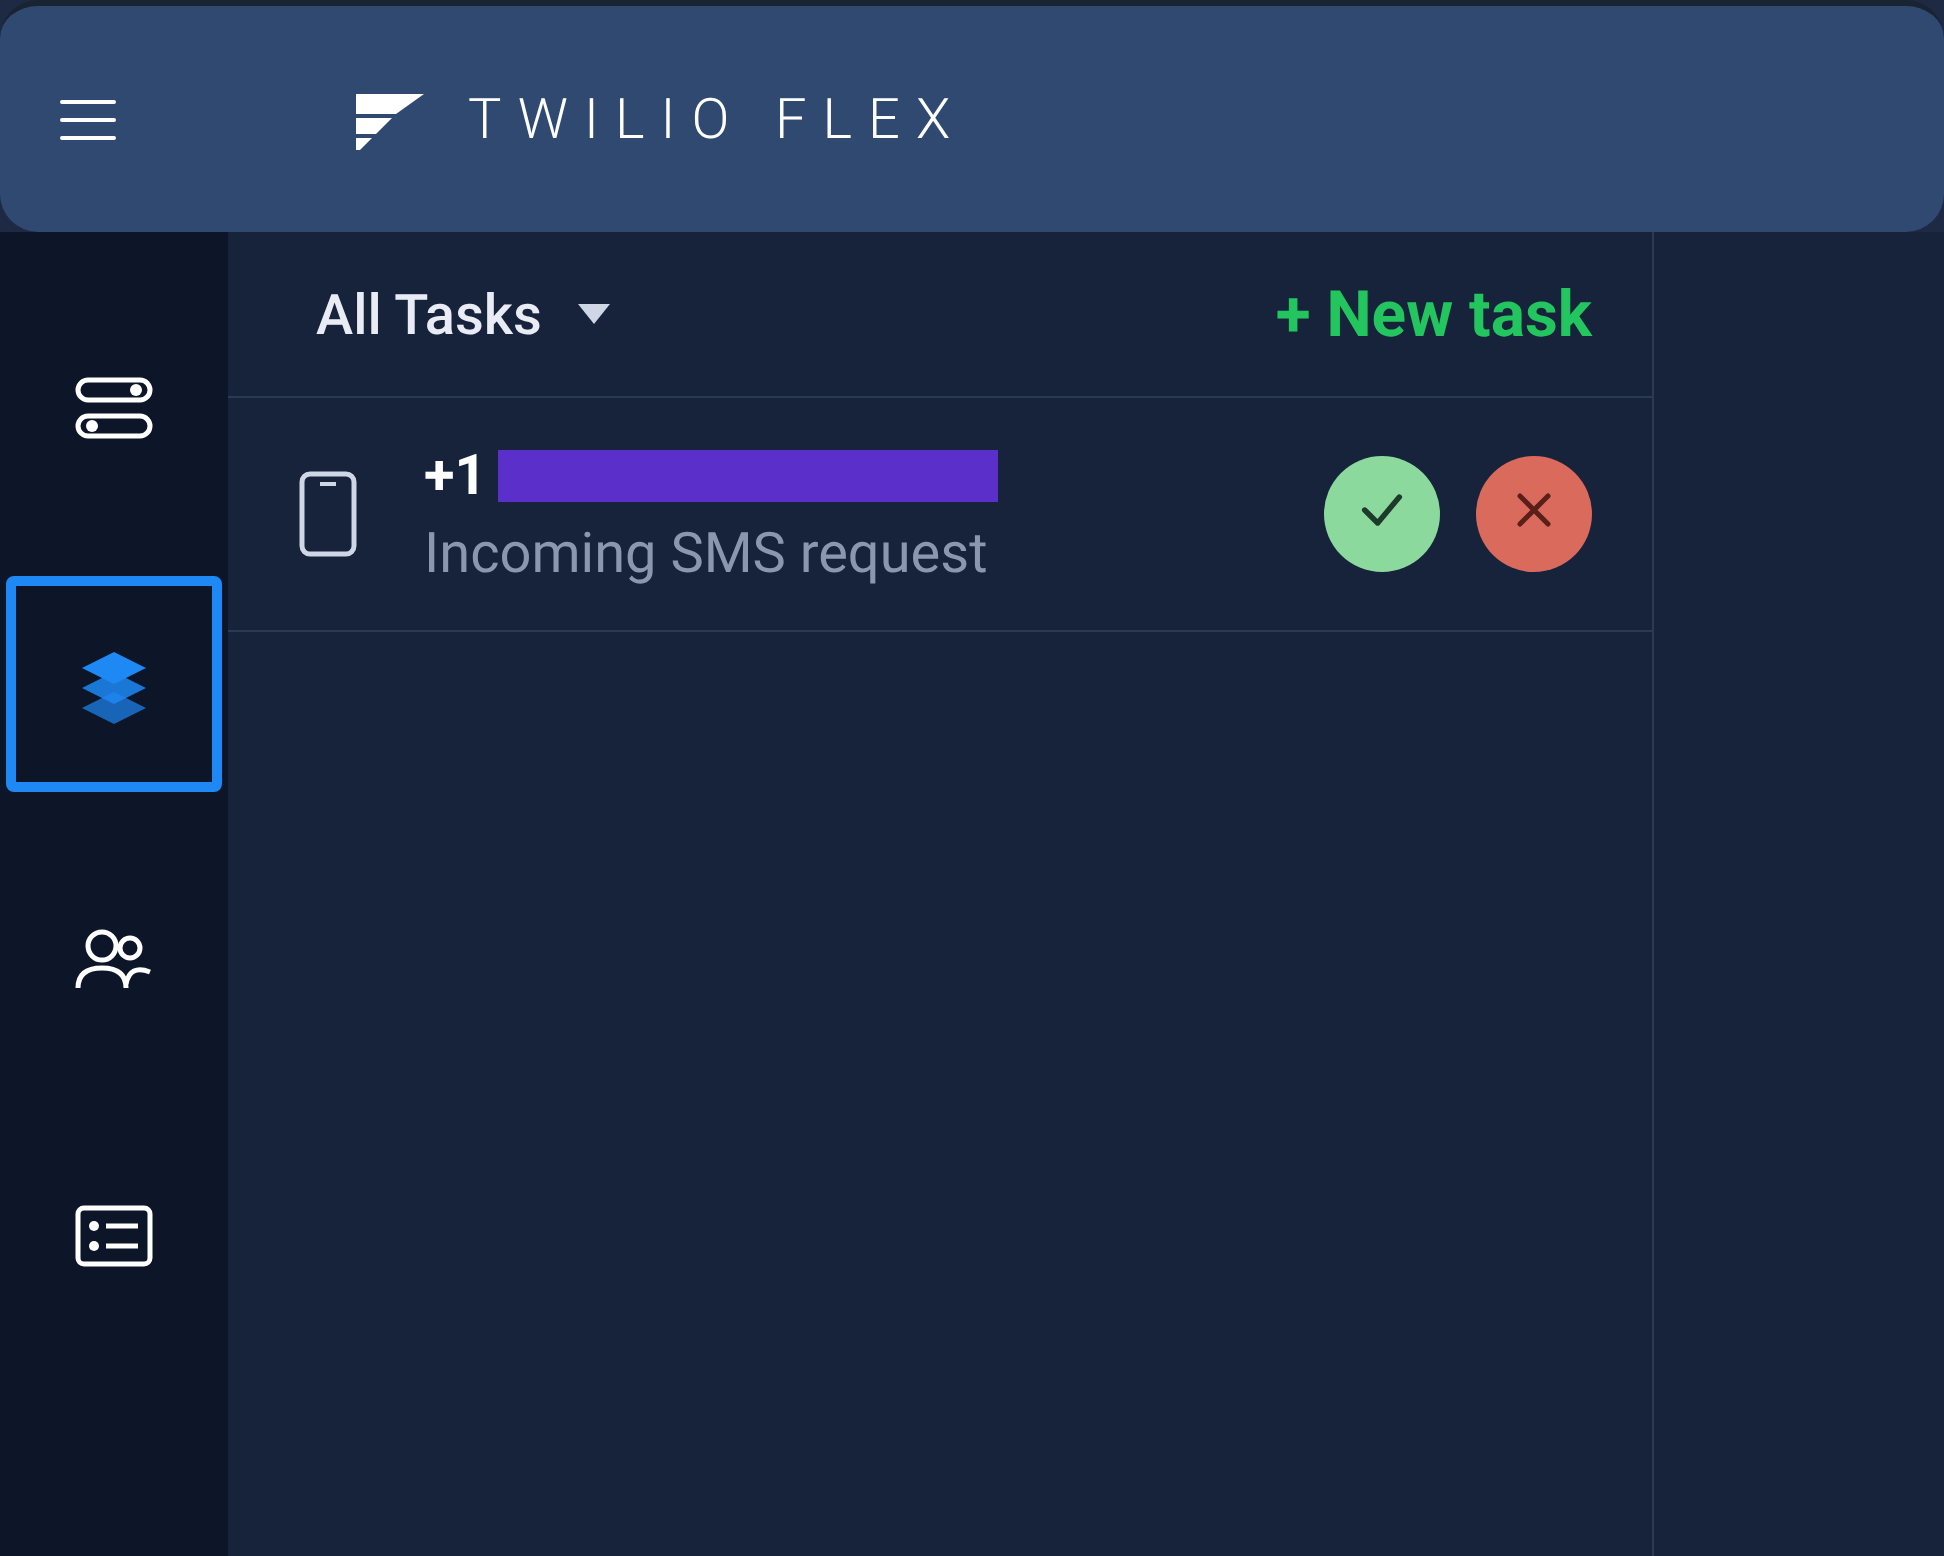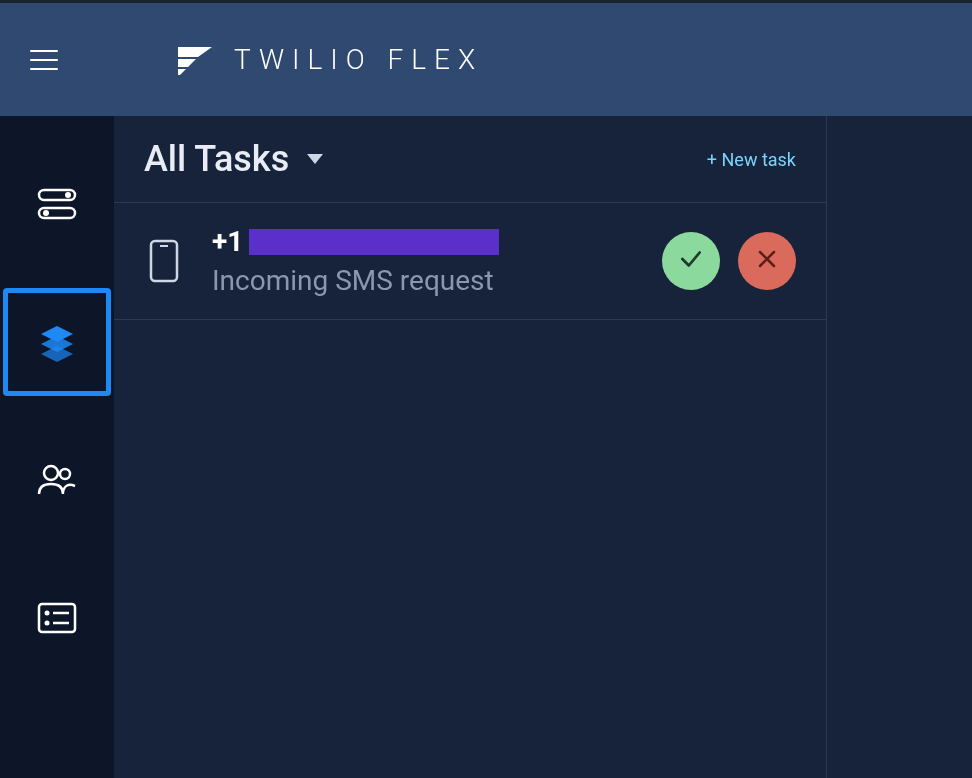--- a/index.html
+++ b/index.html
@@ -13,20 +13,21 @@
     }
 
     
     .header {
       height: 116px;
       background: #2f4971;
       display: flex;
       align-items: center;
       padding: 0 20px;
       border-top: 3px solid #1a2332;
+      border-radius: 19px;
     }
     .menu-button {
       width: 48px;
       height: 48px;
       display: flex;
       align-items: center;
       justify-content: center;
       cursor: pointer;
     }
     .hamburger {
@@ -105,36 +106,37 @@
       display: flex;
       align-items: center;
       justify-content: space-between;
       padding: 22px 30px;
       border-bottom: 1px solid #2a3a55;
     }
     .filter-dropdown {
       display: flex;
       align-items: center;
       gap: 18px;
-      font-size: 36px;
+      font-size: 28px;
       font-weight: 500;
       color: #e9ecf5;
       cursor: pointer;
+      margin-left: 14px;
     }
     .dropdown-caret {
       width: 0;
       height: 0;
       border-left: 8px solid transparent;
       border-right: 8px solid transparent;
       border-top: 10px solid #cfd6e6;
     }
     .new-task {
-      font-size: 18px;
-      font-weight: 400;
-      color: #7dd3fc;
+      font-size: 32px;
+      font-weight: 700;
+      color: #22c55e;
       cursor: pointer;
     }
 
     
     .task-row {
       display: flex;
       align-items: center;
       padding: 22px 30px;
       border-bottom: 1px solid #2a3a55;
       gap: 28px;

